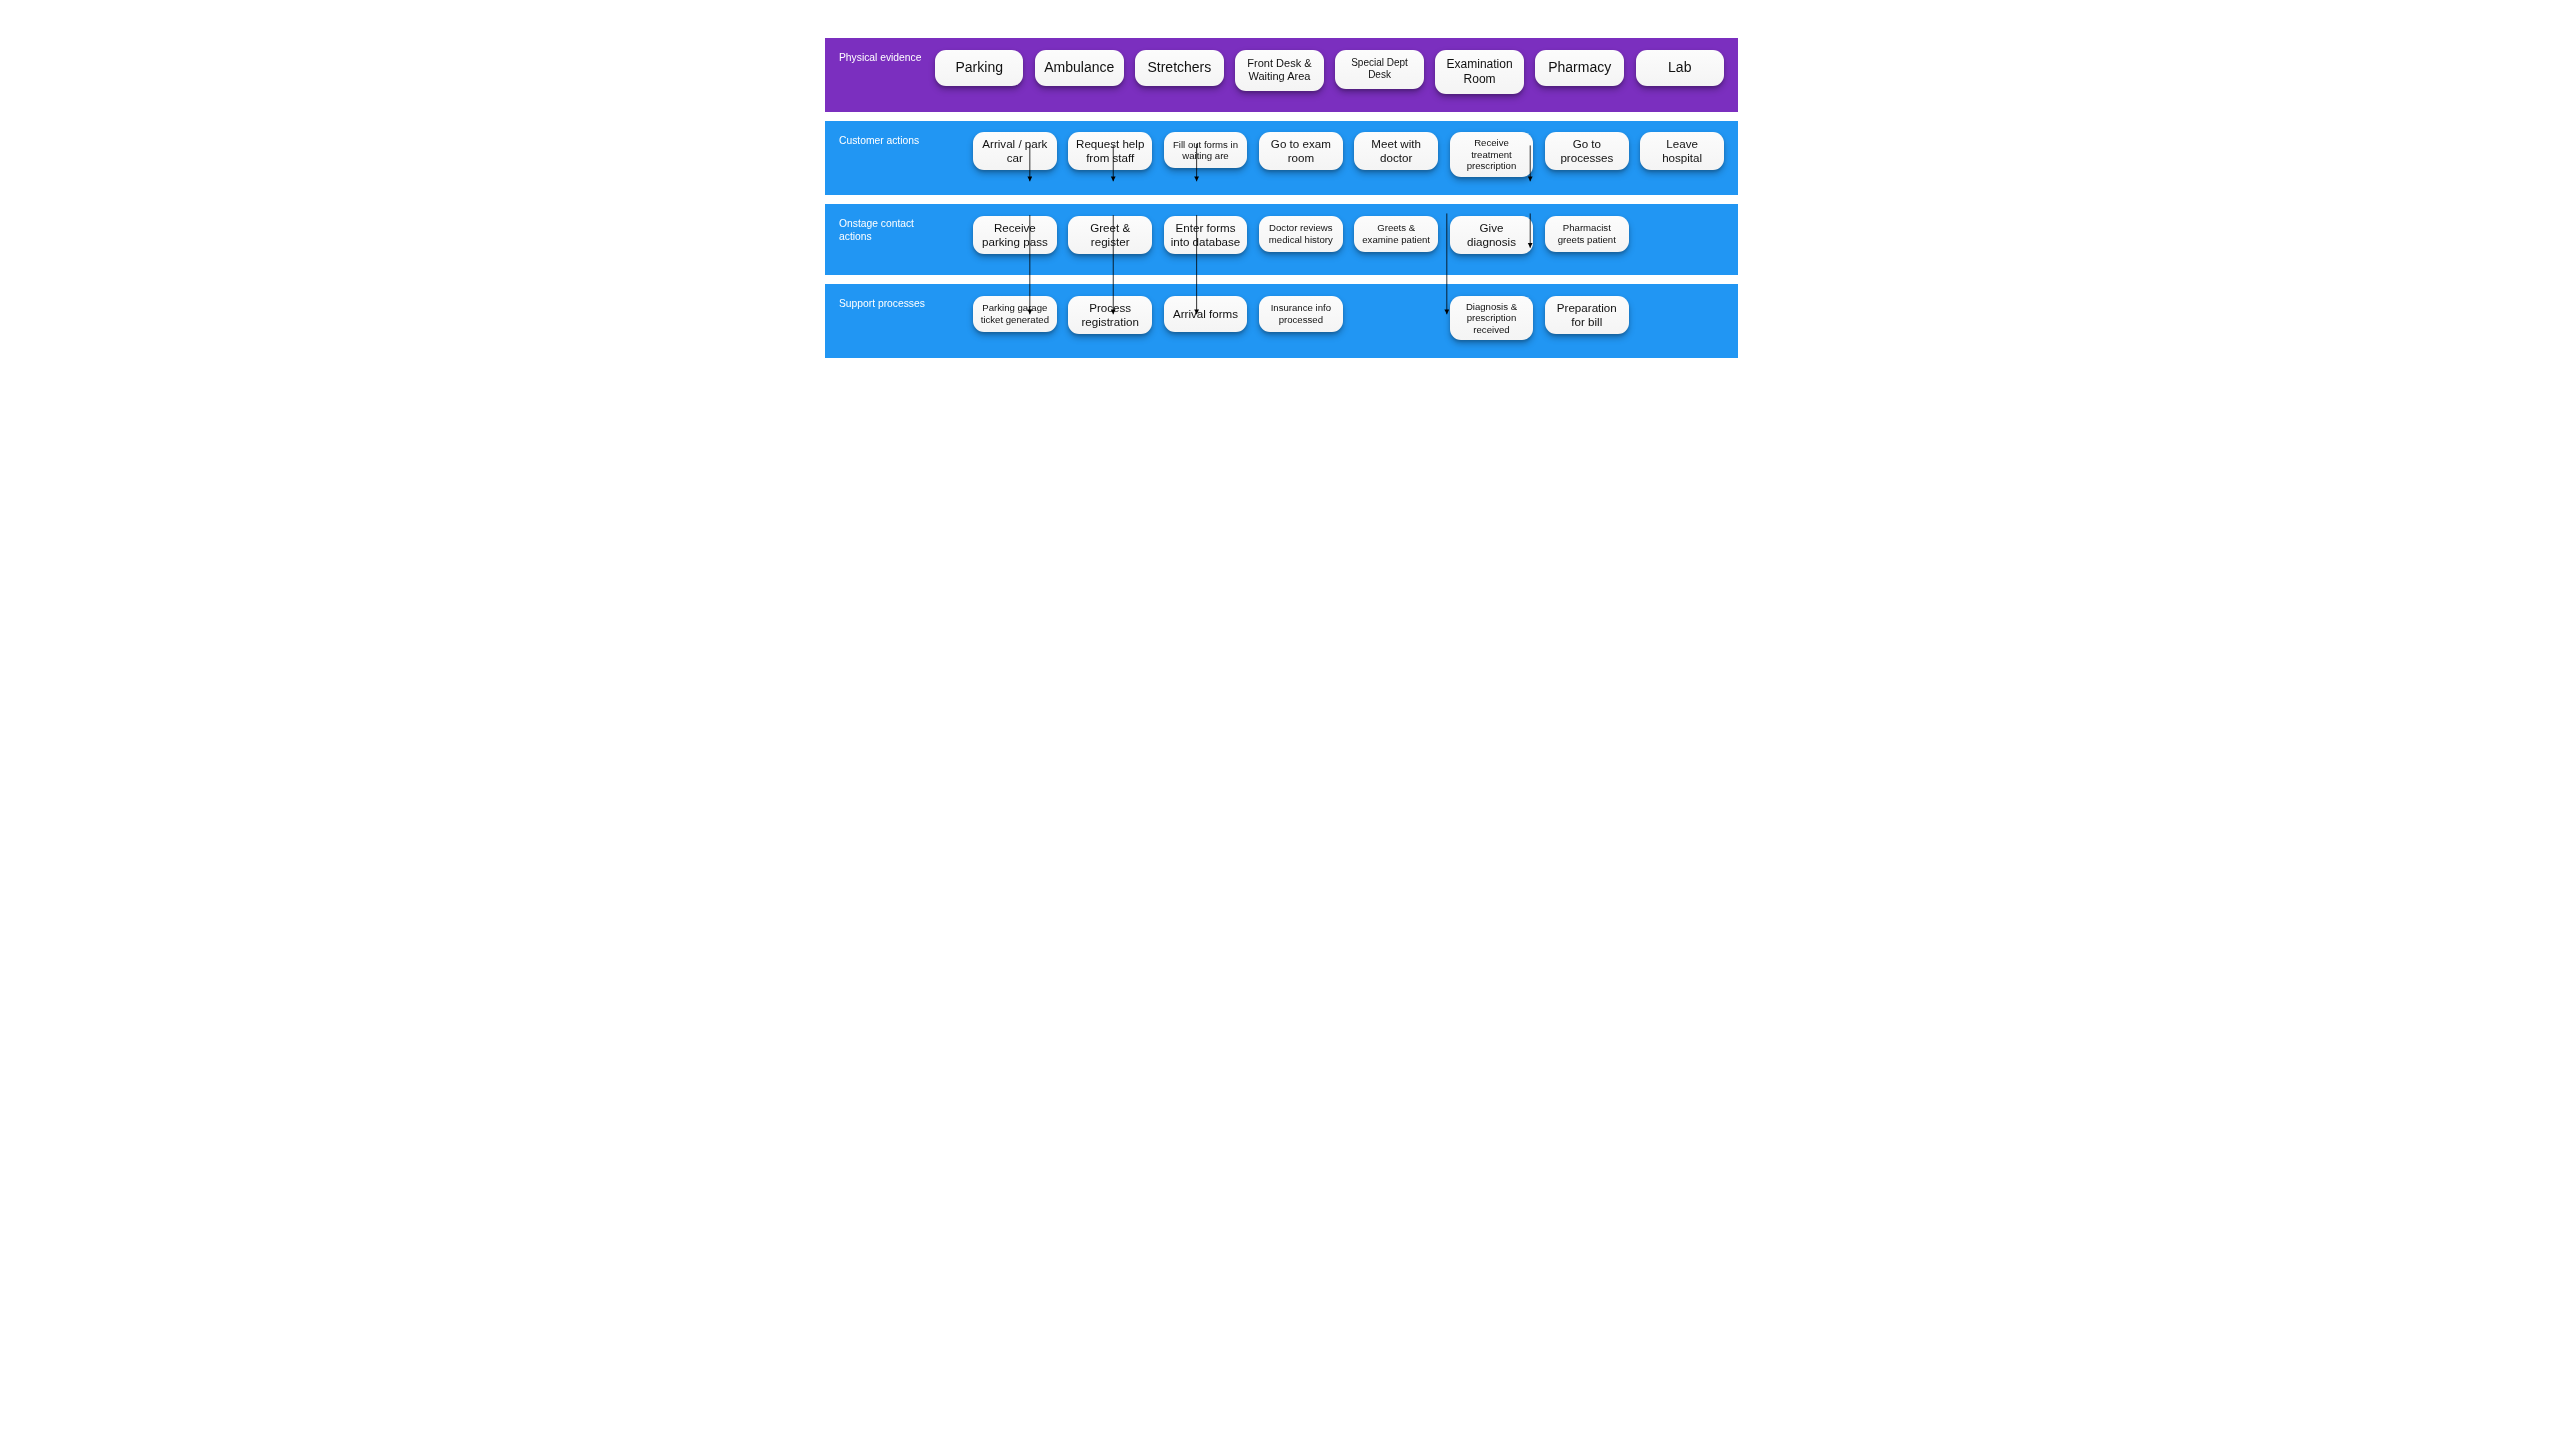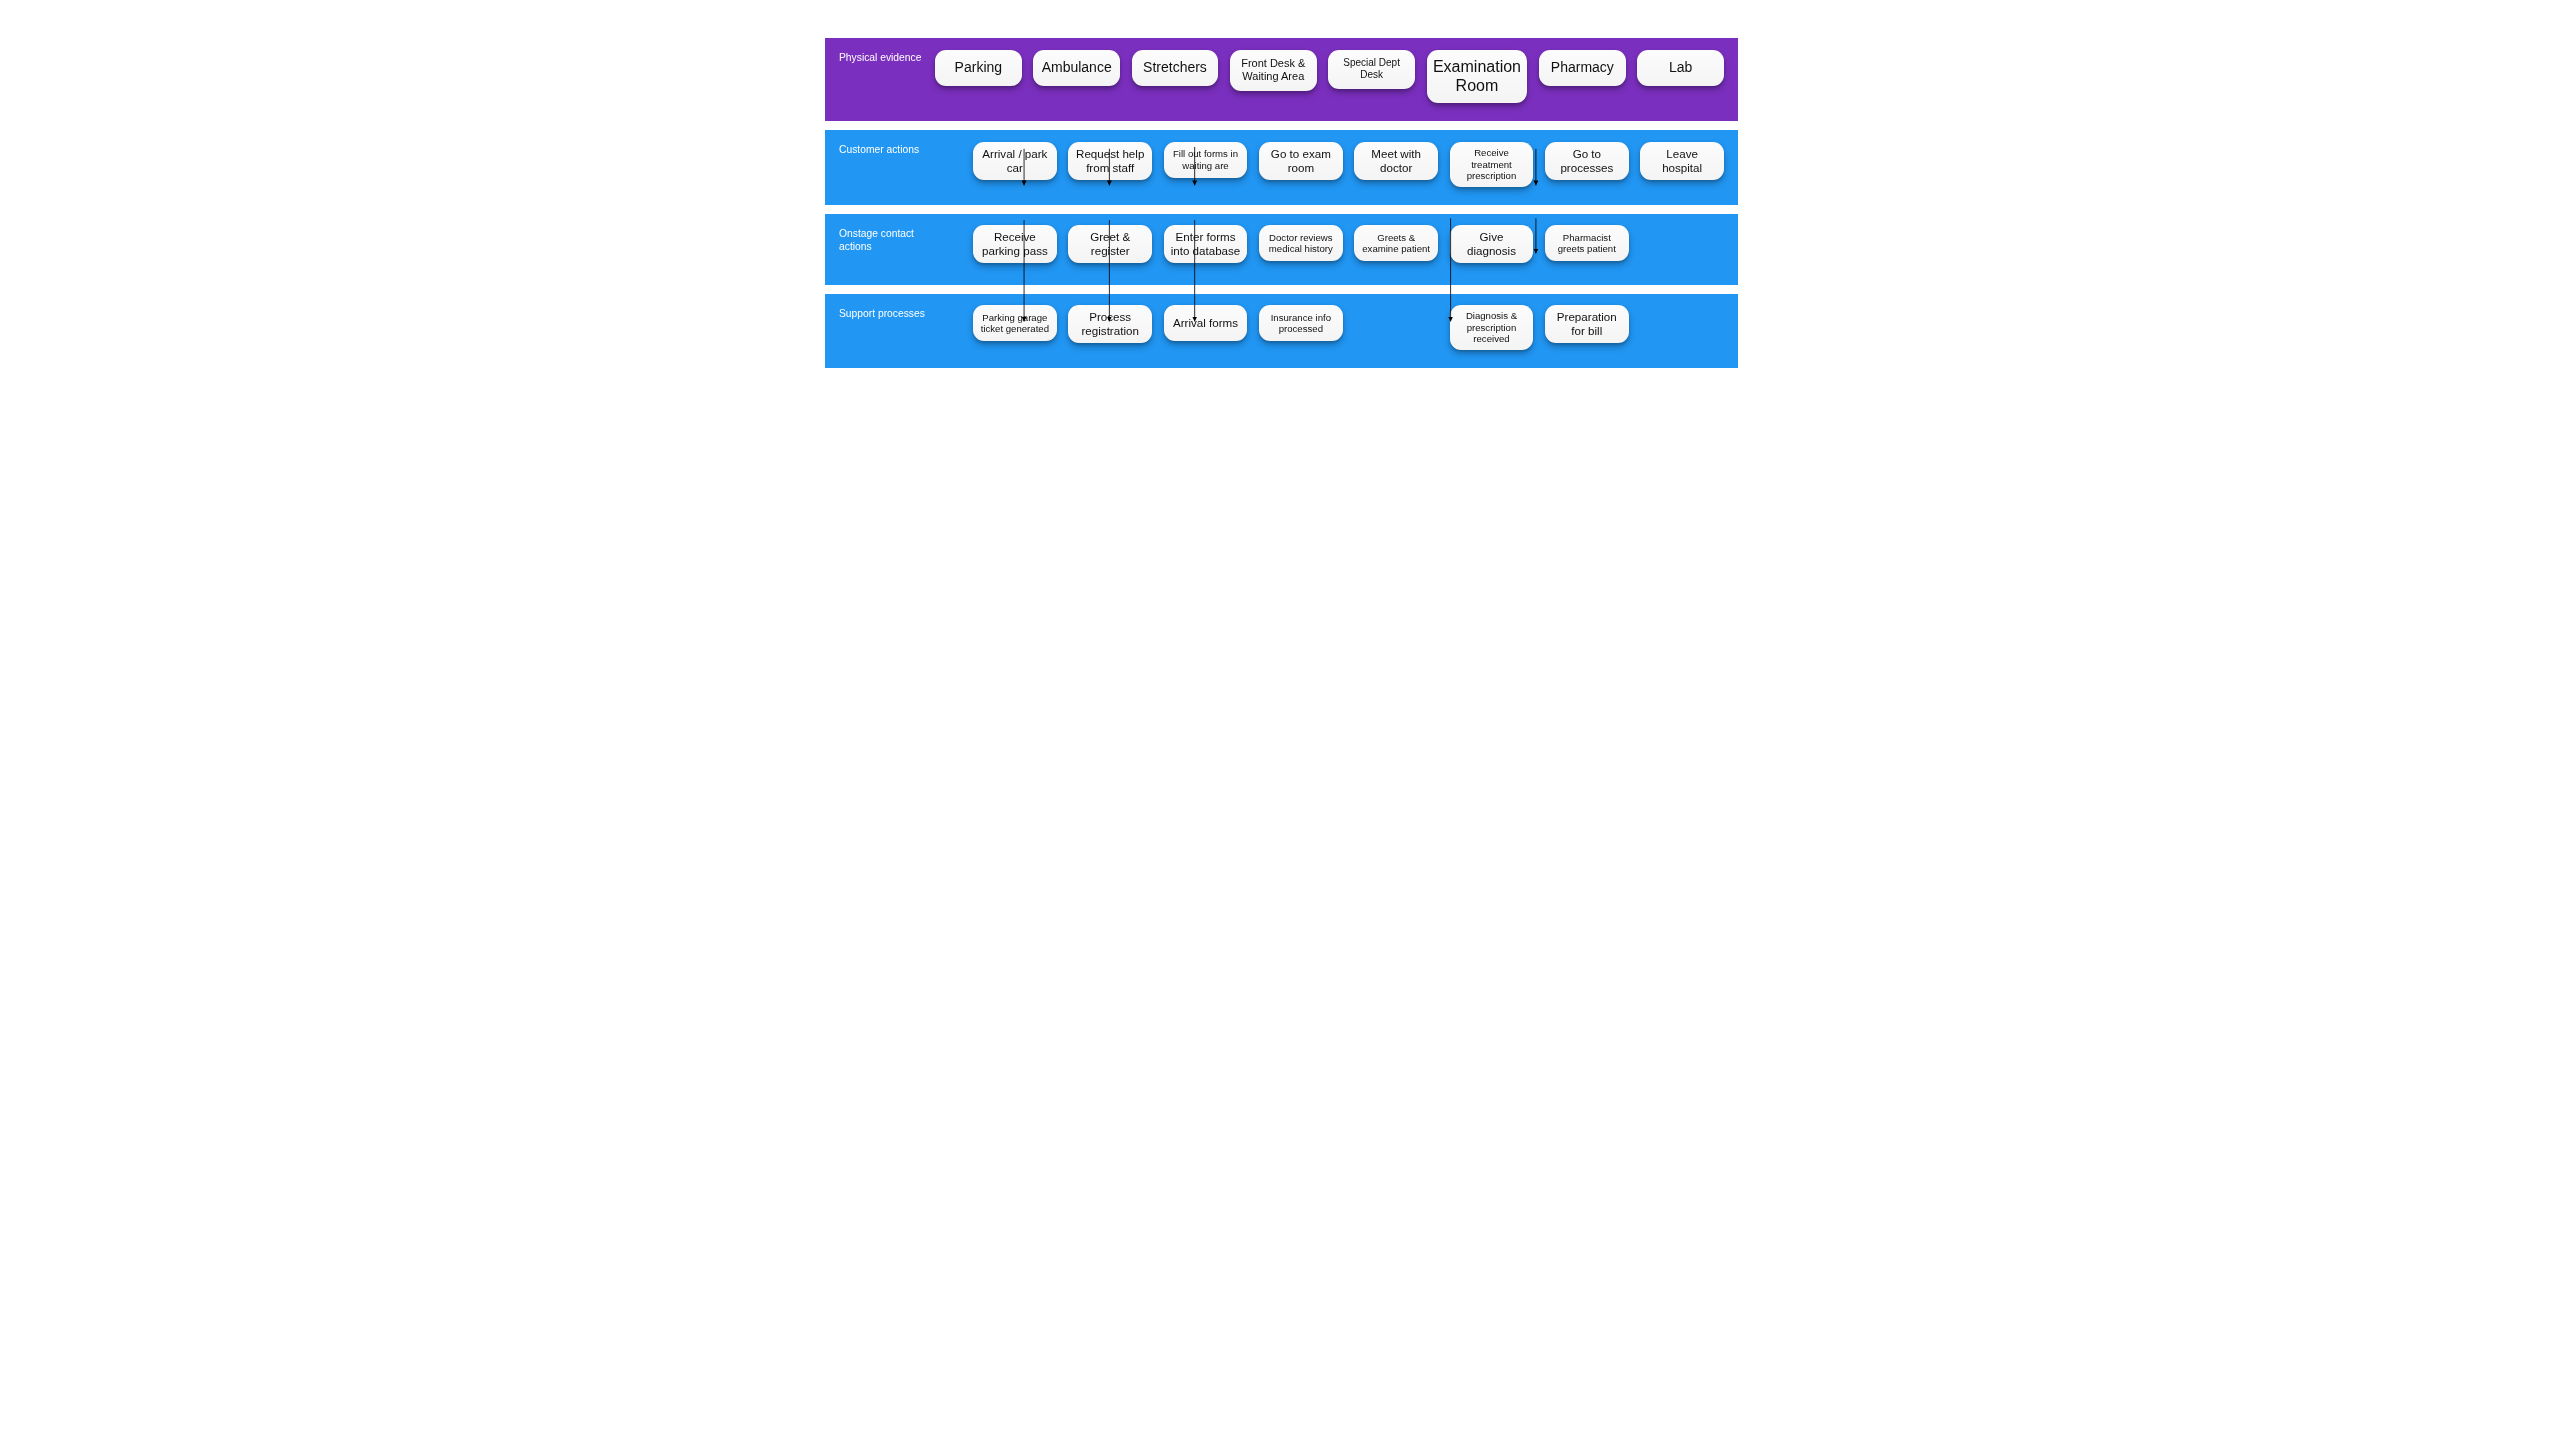--- a/index.html
+++ b/index.html
@@ -79,21 +79,21 @@
 <div class="canvas">
 
   <div class="lane purple">
     <div class="lane-label">Physical evidence</div>
     <div class="cards">
       <div class="card big" id="c-physical-0">Parking</div>
       <div class="card big" id="c-physical-1">Ambulance</div>
       <div class="card big" id="c-physical-2">Stretchers</div>
       <div class="card big sm" style="font-size:11px" id="c-physical-3">Front Desk &amp; Waiting Area</div>
       <div class="card big" style="font-size:10px" id="c-physical-4">Special Dept Desk</div>
-      <div class="card big" style="font-size:16px" id="c-physical-5">Examination Room</div>
+      <div class="card big" style="font-size:12px" id="c-physical-5">Examination Room</div>
       <div class="card big" id="c-physical-6">Pharmacy</div>
       <div class="card big" id="c-physical-7">Lab</div>
     </div>
   </div>
 
   <div class="lane blue">
     <div class="lane-label">Customer actions</div>
     <div class="cards">
       <div class="card" id="c-customer-0">Arrival / park car</div>
       <div class="card" id="c-customer-1">Request help from staff</div>

